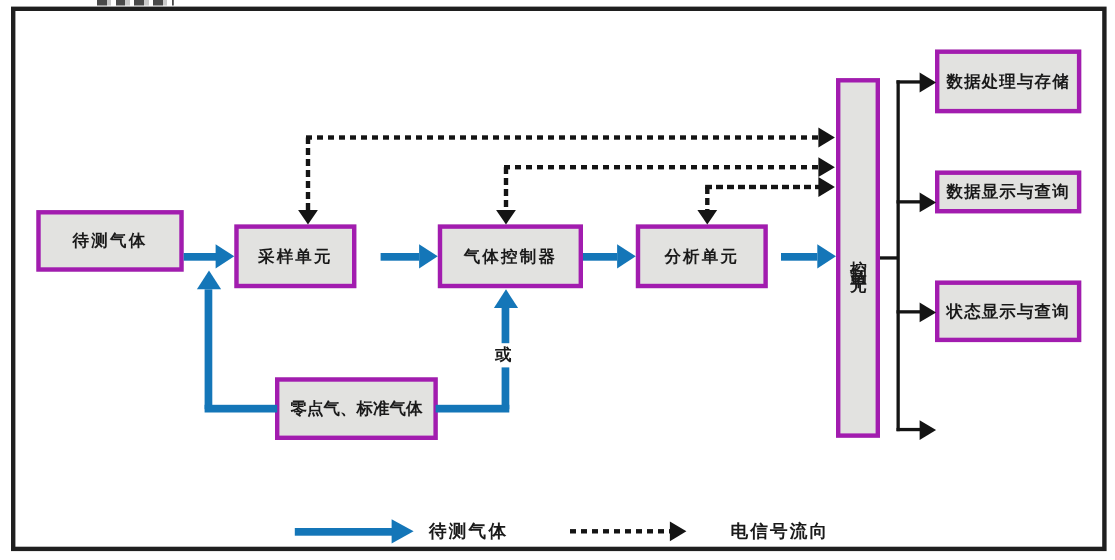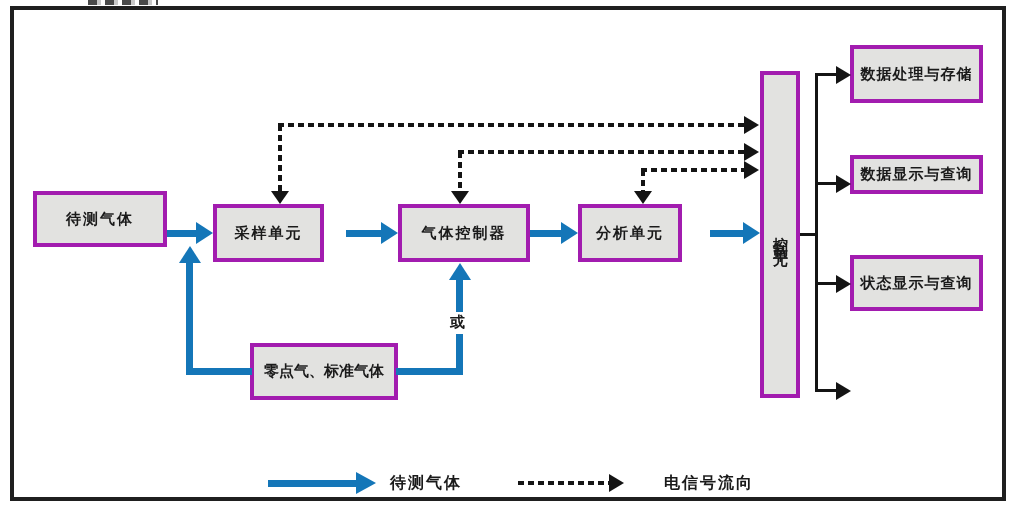--- a/index.html
+++ b/index.html
@@ -44,21 +44,21 @@
 
   <div class="box" style="left:33px;top:191px;width:134px;height:56px;">
       <span>待测气体</span>
     </div>
   <div class="box" style="left:213px;top:204px;width:111px;height:58px;">
       <span>采样单元</span>
     </div>
   <div class="box" style="left:398px;top:204px;width:132px;height:58px;">
       <span>气体控制器</span>
     </div>
-  <div class="box" style="left:578px;top:204px;width:104px;height:58px;">
+  <div class="box" style="left:578px;top:204px;width:120px;height:58px;">
       <span>分析单元</span>
     </div>
   <div class="box" style="left:760px;top:71px;width:40px;height:327px;">
       <span class="vtext">控制单元</span>
     </div>
   <div class="box" style="left:250px;top:343px;width:148px;height:57px;letter-spacing:0;text-align:center;">
       <span>零点气、标准气体</span>
     </div>
 
   <div class="box" style="left:850px;top:45px;width:133px;height:58px;letter-spacing:1px;">

